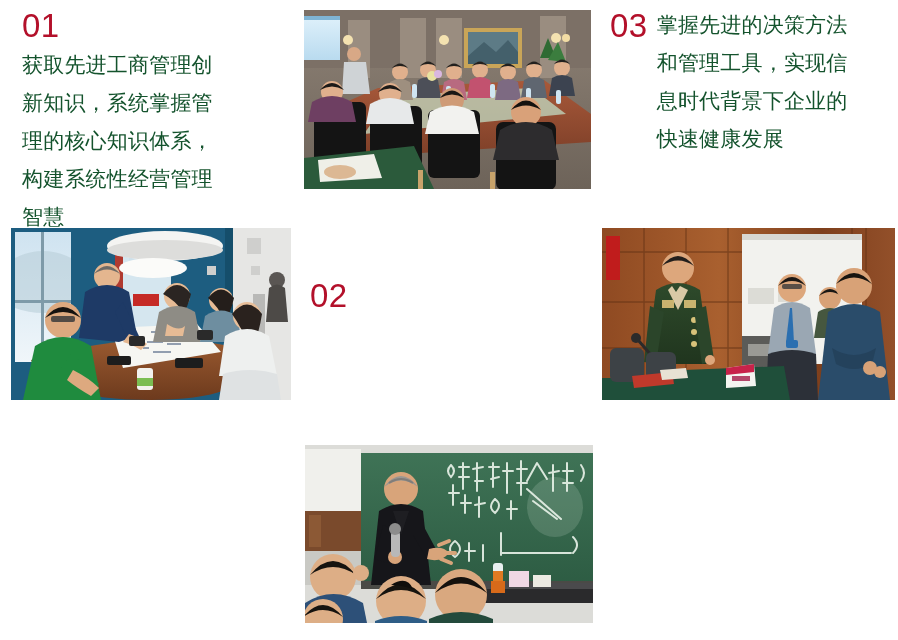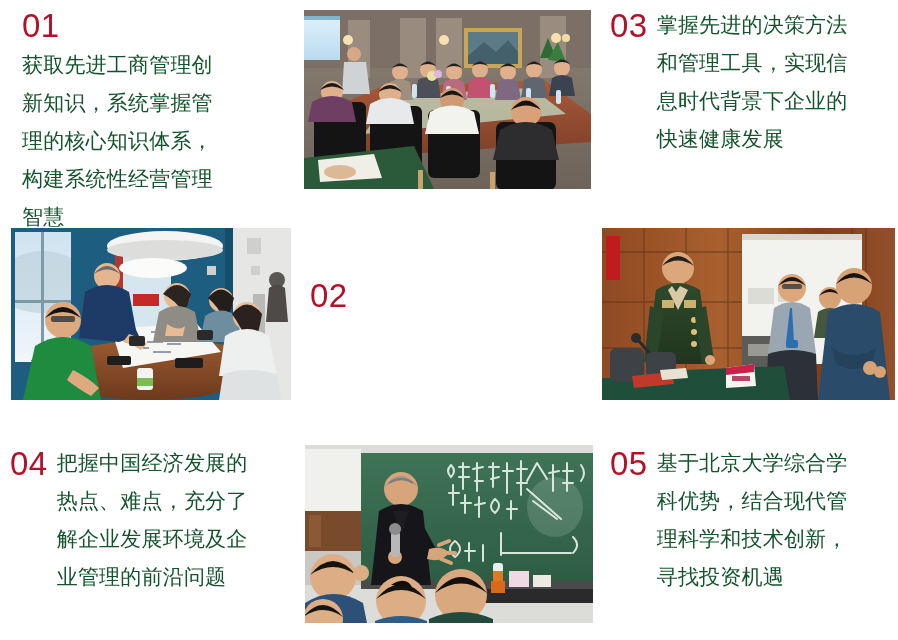--- a/index.html
+++ b/index.html
@@ -372,27 +372,20 @@
       <circle cx="34" cy="110" r="5" fill="#2b2b2b"></circle>
 
       <rect x="8" y="120" width="34" height="34" rx="6" fill="#3d4246"></rect>
       <rect x="44" y="124" width="30" height="30" rx="6" fill="#3d4246"></rect>
 
       <path d="M30 148 L70 144 L72 156 L32 160 Z" fill="#c0392b"></path>
       <path d="M58 142 L84 140 L86 150 L60 152 Z" fill="#e8e2d4"></path>
     </svg>
   </div>
 
-  <div class="feature feature-04">
-    <div class="feature-number">04</div>
-    <div class="feature-text">把握中国经济发展的
-热点、难点，充分了
-解企业发展环境及企
-业管理的前沿问题</div>
-  </div>
 
   <div class="photo photo-lecture-board">
     <svg viewBox="0 0 288 178" preserveAspectRatio="none">
       <defs>
         <linearGradient id="lbBoard" x1="0" y1="0" x2="0" y2="1">
           <stop offset="0" stop-color="#3f7356"></stop>
             <stop offset="1" stop-color="#2d5c43"></stop>
         </linearGradient>
       </defs>
       <rect x="0" y="0" width="288" height="178" fill="#dcdcd8"></rect>
@@ -467,21 +460,14 @@
       <path d="M86 140 q16 -10 22 4 q-12 -4 -22 -4" fill="#100e0b"></path>
       <path d="M70 176 q26 -10 52 0 l0 2 l-52 0 Z" fill="#2f5d86"></path>
       <circle cx="156" cy="150" r="26" fill="#d9a87f"></circle>
       <path d="M130 148 q26 -32 52 0 q-26 -19 -52 0" fill="#14110d"></path>
       <path d="M124 174 q32 -14 64 0 l0 4 l-64 0 Z" fill="#234a3c"></path>
       <circle cx="18" cy="174" r="20" fill="#ddae86"></circle>
       <path d="M-2 172 q20 -24 40 0 q-20 -14 -40 0" fill="#16130f"></path>
     </svg>
   </div>
 
-  <div class="feature feature-05">
-    <div class="feature-number">05</div>
-    <div class="feature-text">基于北京大学综合学
-科优势，结合现代管
-理科学和技术创新，
-寻找投资机遇</div>
-  </div>
 
 </div>
 
 </body></html>

